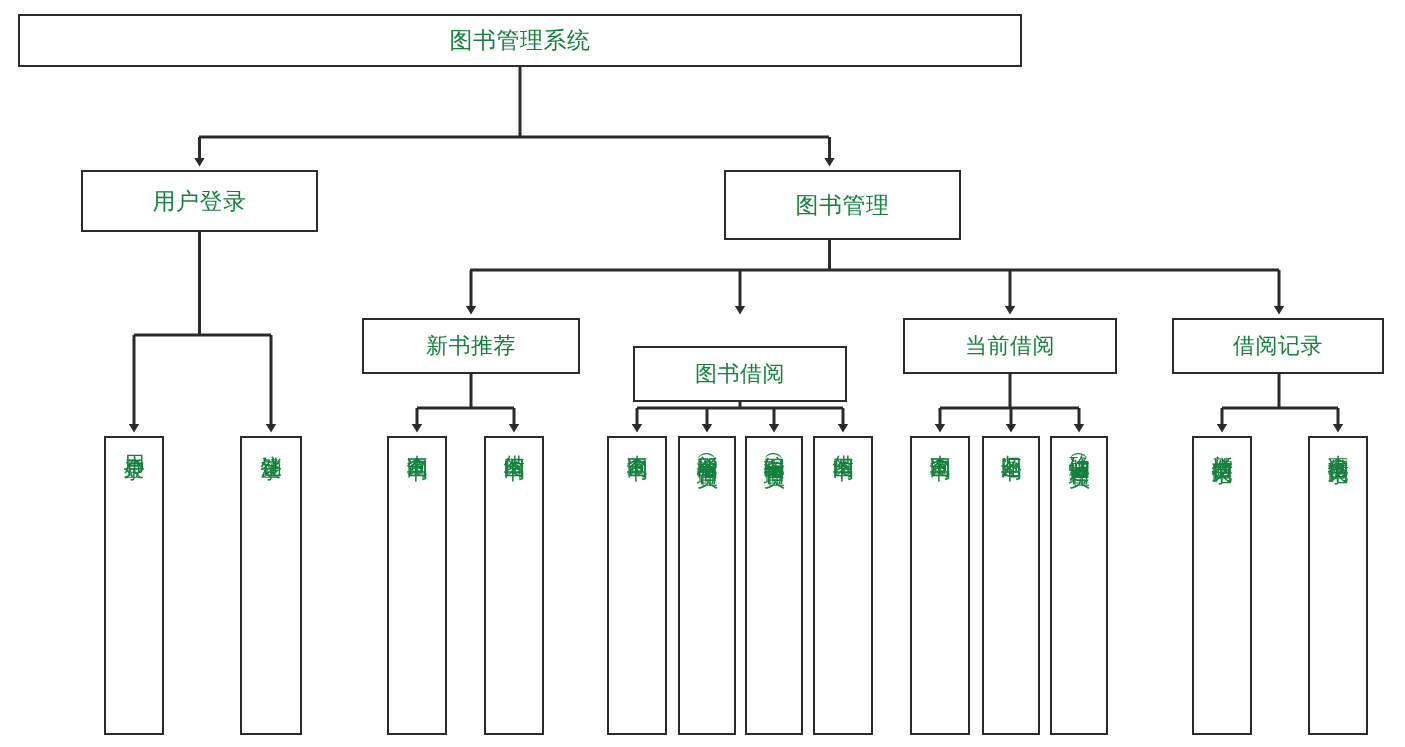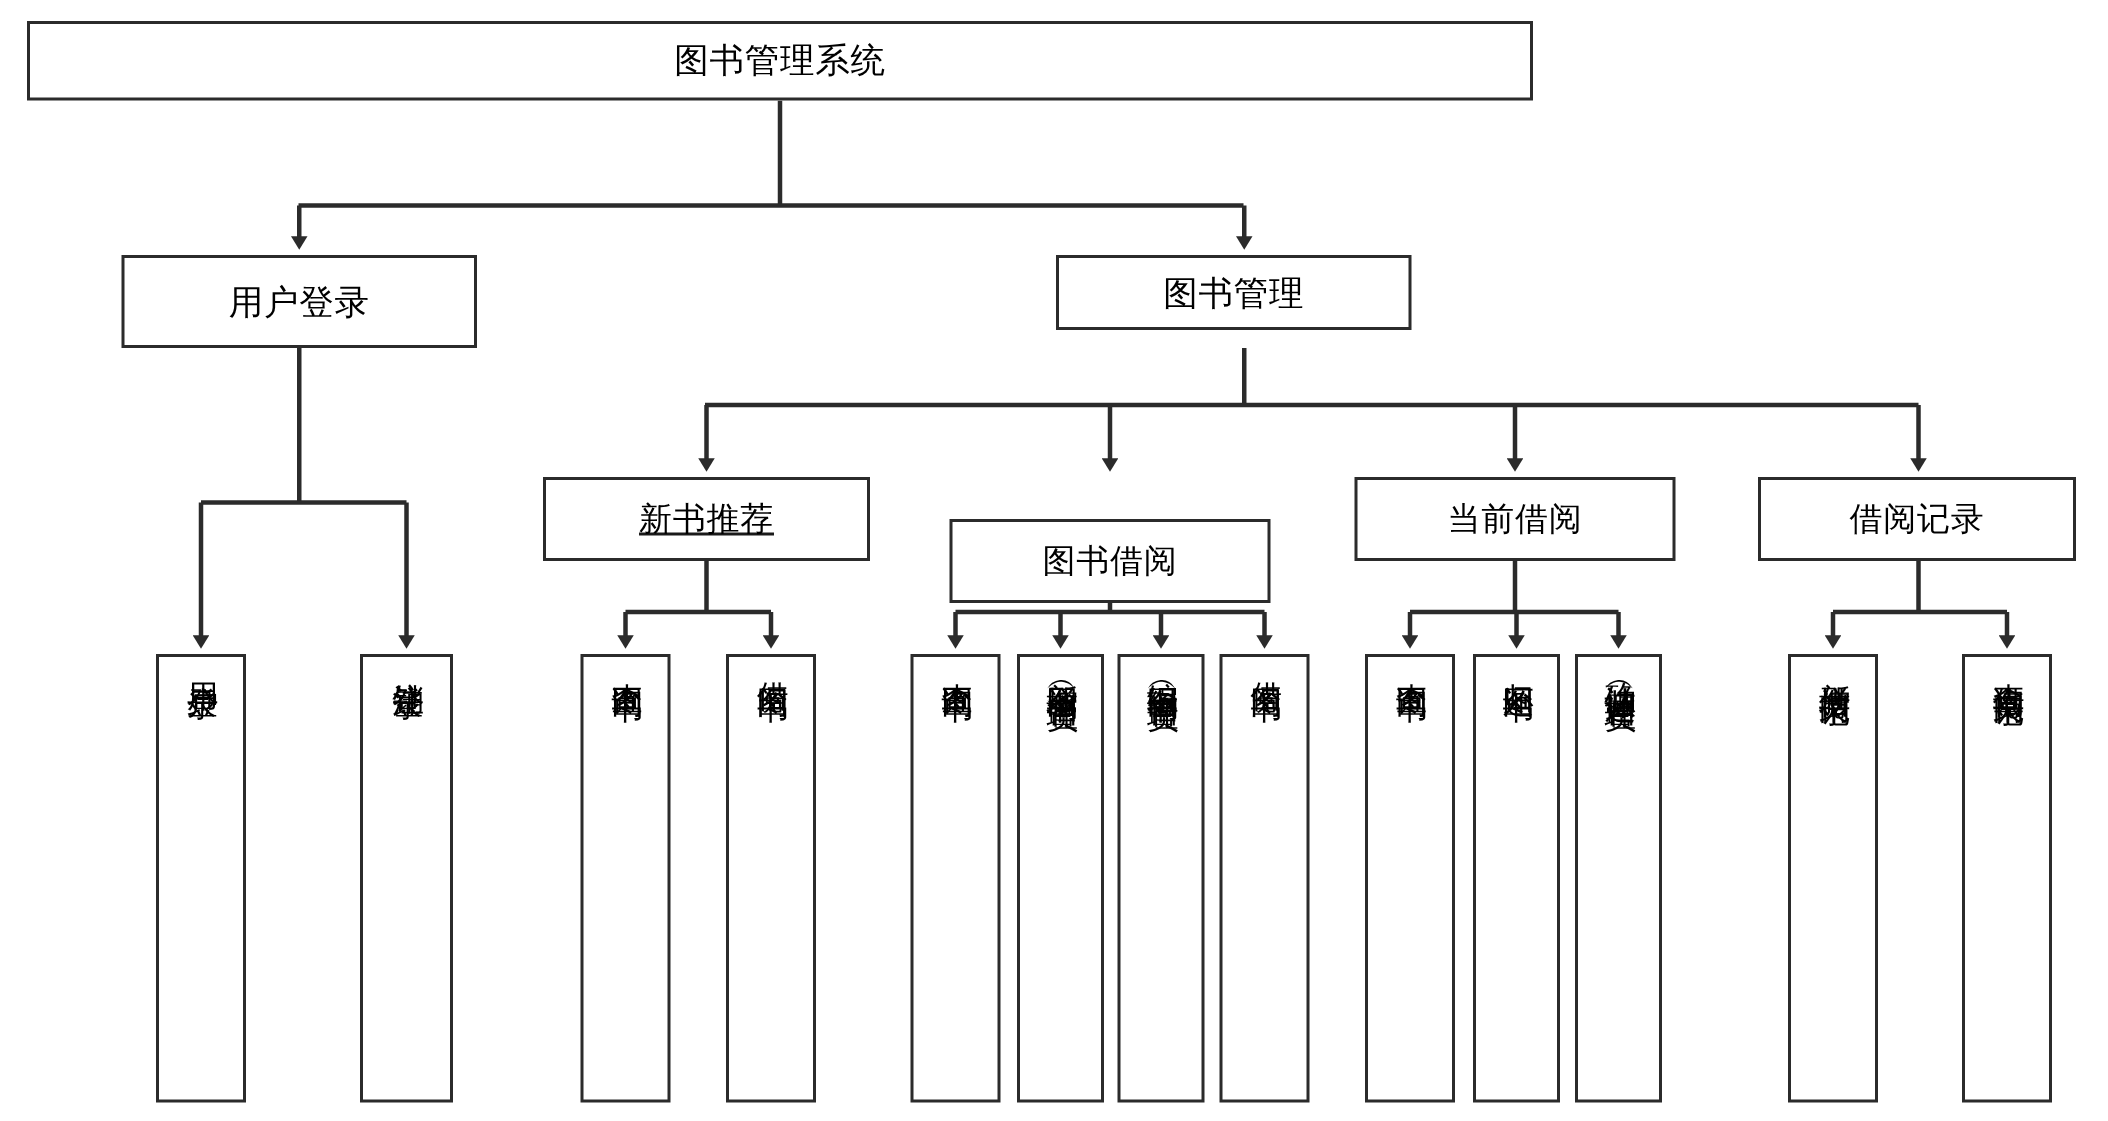--- a/index.html
+++ b/index.html
@@ -33,21 +33,21 @@
     background: #ffffff;
     border: 2px solid #2b2b2b;
     display: flex;
     align-items: center;
     justify-content: center;
     z-index: 2;
   }
   .node .label {
     font-size: 22px;
     line-height: 1.15;
-    color: #000000;
+    color: #15803d;
     letter-spacing: 0.5px;
     white-space: nowrap;
     text-align: right;
   }
   .node.vertical {
     align-items: flex-start;
     justify-content: center;
     padding-top: 0;
   }
   .node.vertical .label {
@@ -122,25 +122,25 @@
       </g>
   </svg>
 
   <div class="node root" style="left: 18px; top: 14px; width: 1004px; height: 53px;">
     <span class="label">图书管理系统</span>
   </div>
 
   <div class="node level2" style="left: 81px; top: 170px; width: 237px; height: 62px;">
     <span class="label">用户登录</span>
   </div>
-  <div class="node level2" style="left: 704px; top: 170px; width: 237px; height: 50px;">
+  <div class="node level2" style="left: 724px; top: 170px; width: 237px; height: 70px;">
     <span class="label">图书管理</span>
   </div>
 
-  <div class="node level3" style="left: 362px; top: 318px; width: 218px; height: 56px; text-decoration: underline;">
+  <div class="node level3" style="left: 362px; top: 318px; width: 218px; height: 56px;">
     <span class="label">新书推荐</span>
   </div>
   <div class="node level3" style="left: 633px; top: 318px; width: 214px; height: 56px; margin-top: 28px;">
     <span class="label">图书借阅</span>
   </div>
   <div class="node level3" style="left: 903px; top: 318px; width: 214px; height: 56px;">
     <span class="label">当前借阅</span>
   </div>
   <div class="node level3" style="left: 1172px; top: 318px; width: 212px; height: 56px;">
     <span class="label">借阅记录</span>

